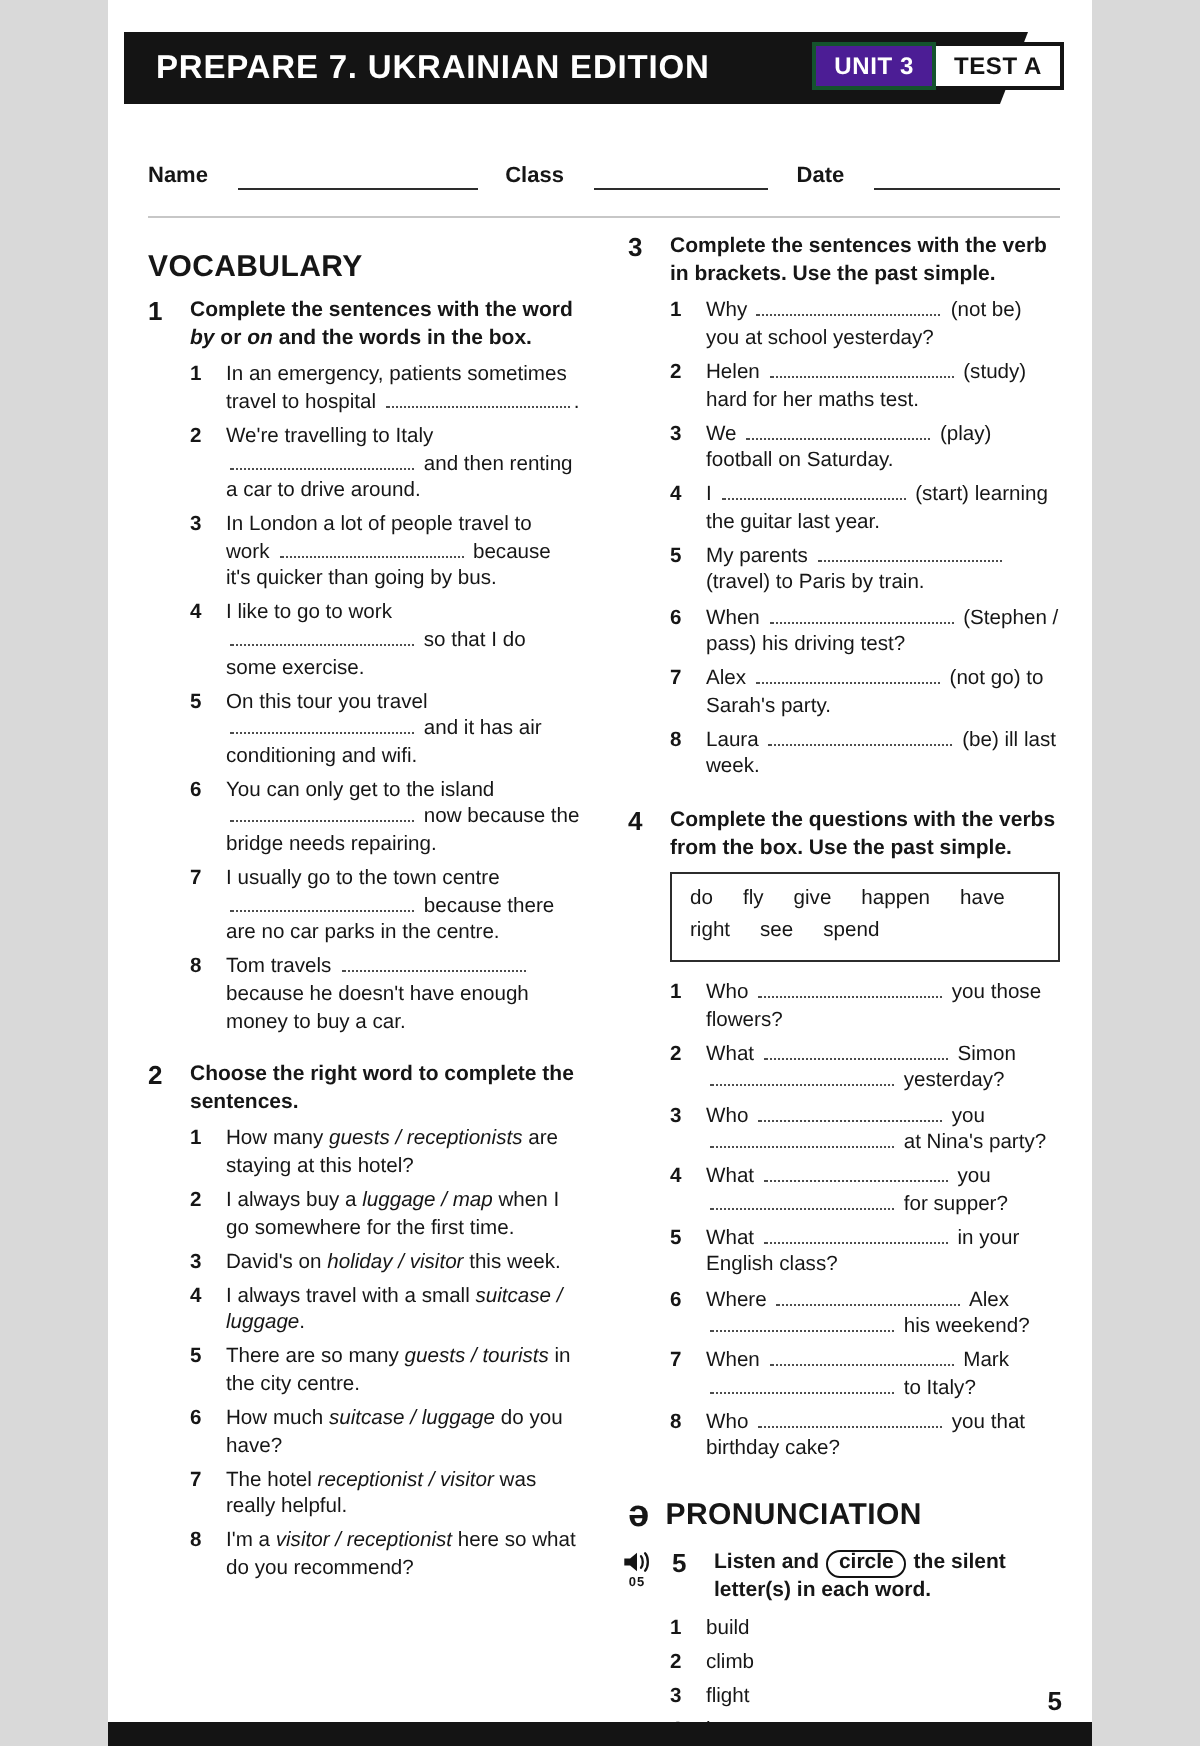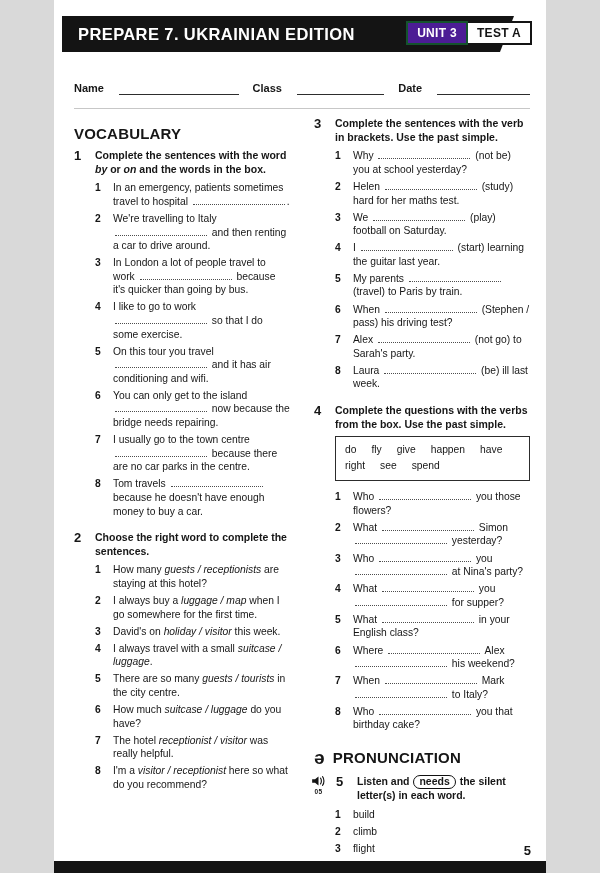--- a/index.html
+++ b/index.html
@@ -321,21 +321,21 @@
         <div class="ex-head">
           <span class="audio">
             <svg width="15" height="12" viewBox="0 0 26 20" aria-hidden="true">
               <path d="M2 7v6h5l6 5V2L7 7H2z" fill="#141414"></path>
               <path d="M16.5 5c2 2.3 2 7.7 0 10" stroke="#141414" fill="none" stroke-width="2" stroke-linecap="round"></path>
               <path d="M20 2.5c3.2 3.5 3.2 11.5 0 15" stroke="#141414" fill="none" stroke-width="2" stroke-linecap="round"></path>
             </svg>
             <span class="track">05</span>
           </span>
           <span class="ex-num">5</span>
-          <span class="ex-instr">Listen and <span class="circled">needs</span> the silent letter(s) in each word.</span>
+          <span class="ex-instr">Listen and <span class="circled">circle</span> the silent letter(s) in each word.</span>
         </div>
         <div class="items">
 
             <div class="item">
               <span class="num">1</span>
               <span class="txt">build</span>
             </div>
 
             <div class="item">
               <span class="num">2</span>

